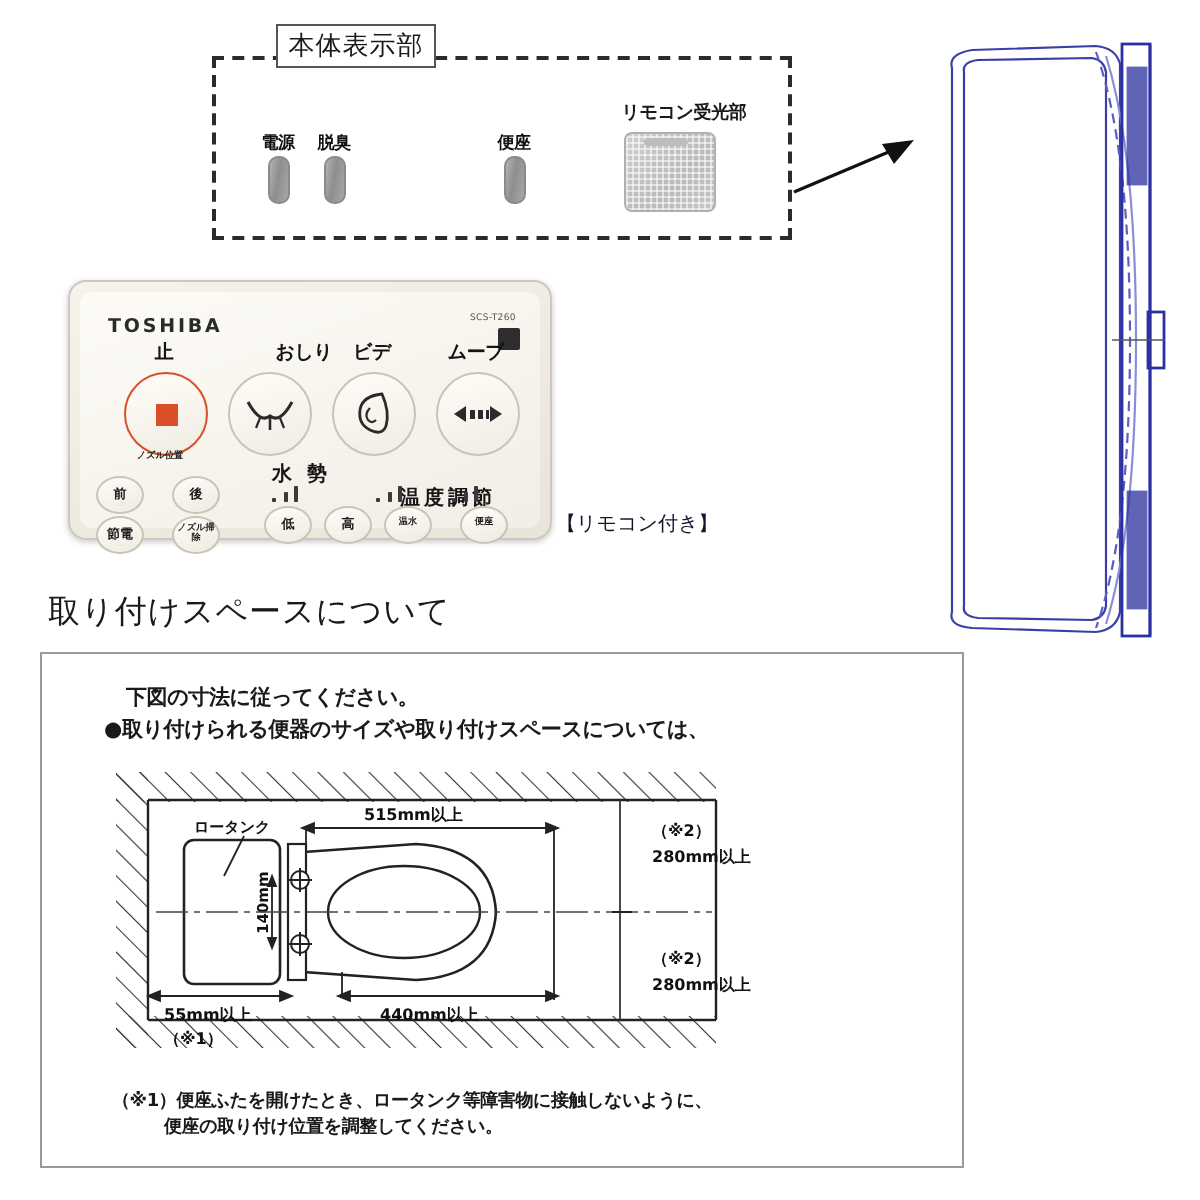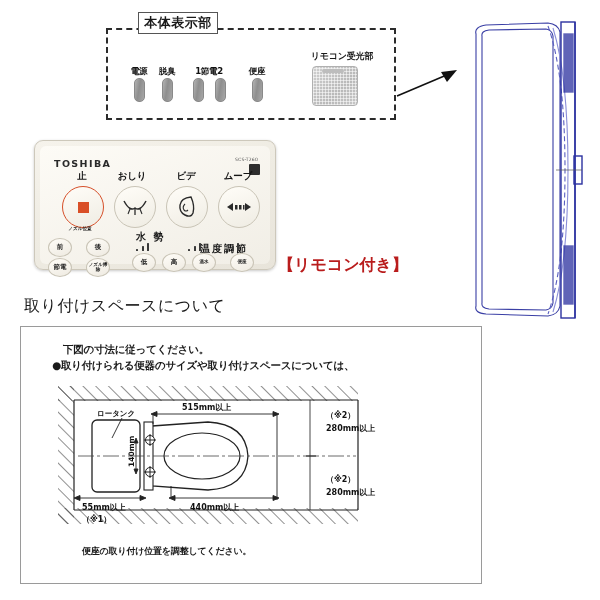--- a/index.html
+++ b/index.html
@@ -7,21 +7,21 @@
     width:600px;height:600px;position:relative;overflow:hidden;
     font-family:"DejaVu Sans","Liberation Sans",sans-serif;
     color:#1a1a1a;
   }
   .abs{position:absolute;}
 
   
   #panel-title{
     left:138px;top:12px;width:78px;height:20px;
     border:1px solid #555;background:#fff;
-    font-size:13px;font-weight:bold;letter-spacing:.5px;
+    font-size:13px;font-weight:normal;letter-spacing:.5px;
     display:flex;align-items:center;justify-content:center;
     z-index:5;
   }
   #display-dashed-box{
     left:106px;top:28px;width:286px;height:88px;
     border:2px dashed #2b2b2b;background:#fff;
   }
   .led-group{left:126px;top:66px;width:115px;height:48px;}
   .led-item{position:absolute;width:26px;text-align:center;}
   .led-label{font-size:8.5px;font-weight:bold;white-space:nowrap;
@@ -62,21 +62,21 @@
   #model-no{right:12px;top:11px;font-size:4.5px;color:#555;letter-spacing:.2px;}
   #ir-emitter{right:10px;top:18px;width:11px;height:11px;background:#2e2e2e;border-radius:1px;}
 
   .mainbtn{width:40px;height:40px;border-radius:50%;
     background:linear-gradient(160deg,#fffdf8,#efece3);
     border:1.2px solid #c9c4b6;display:flex;align-items:center;justify-content:center;}
   .mainbtn.stop{border:1.6px solid #d6502a;}
   .btn-caption{position:absolute;width:56px;text-align:center;font-size:9.5px;
     font-weight:bold;color:#141414;letter-spacing:-.2px;}
   #b-stop{left:22px;top:40px;}      #c-stop{left:14px;top:24px;}
-  #b-oshiri{left:74px;top:40px;}    #c-oshiri{left:64px;top:24px;}
+  #b-oshiri{left:74px;top:40px;}    #c-oshiri{left:84px;top:24px;}
   #b-bide{left:126px;top:40px;}     #c-bide{left:118px;top:24px;}
   #b-move{left:178px;top:40px;}     #c-move{left:170px;top:24px;}
 
   .smallbtn{width:22px;height:17px;border-radius:50%;
     background:linear-gradient(160deg,#fffdf8,#eeeae1);
     border:1px solid #c9c4b6;display:flex;align-items:center;justify-content:center;
     font-size:6.5px;font-weight:bold;color:#1b1b1b;line-height:1.05;text-align:center;}
   .smallbtn.tiny{font-size:4.6px;}
   #nozzle-cap{left:24px;top:81px;width:32px;text-align:center;font-size:4.6px;
     font-weight:bold;line-height:1.05;color:#1b1b1b;}
@@ -84,21 +84,21 @@
   #nb-setsuden{left:8px;top:112px;} #nb-soji{left:46px;top:112px;}
 
   .grp-label{position:absolute;font-size:10px;font-weight:bold;letter-spacing:2px;color:#161616;}
   #lbl-suisei{left:96px;top:84px;} #lbl-ondo{left:160px;top:96px;}
   .dots{position:absolute;display:flex;align-items:flex-end;gap:3.5px;height:9px;}
   .dots i{display:block;background:#3a3a3a;border-radius:.5px;}
   .d1{width:2px;height:2px;} .d2{width:2px;height:5px;} .d3{width:2px;height:8px;}
   #dots-a{left:96px;top:96px;} #dots-b{left:148px;top:96px;} #dots-c{left:186px;top:96px;}
   #sb-tei{left:92px;top:107px;}  #sb-kou{left:122px;top:107px;}
   #sb-onsui{left:152px;top:107px;} #sb-benza{left:190px;top:107px;}
-  #remote-note{left:278px;top:255px;font-size:16px;font-weight:bold;color:#b91c1c;}
+  #remote-note{left:278px;top:255px;font-size:10px;font-weight:normal;color:#0f172a;}
 
   
   #install-title{left:24px;top:296px;font-size:16px;font-weight:normal;letter-spacing:.5px;}
   #install-box{left:20px;top:326px;width:460px;height:256px;border:1.2px solid #9a9a9a;background:#fff;}
   #install-note{left:52px;top:342px;width:400px;font-size:10.5px;font-weight:bold;
     line-height:1.5;letter-spacing:-.2px;}
   #diagram{left:40px;top:382px;width:400px;height:150px;}
   #footnotes{left:56px;top:545px;width:410px;font-size:9px;font-weight:bold;
     line-height:1.45;letter-spacing:-.2px;}
   .fn-indent{padding-left:26px;display:block;}
@@ -114,29 +114,20 @@
 
 <div class="abs led-group">
   <div class="led-item" style="left:0;top:0;">
     <div class="led-label">電源</div>
     <div class="led-pill"></div>
   </div>
   <div class="led-item" style="left:28px;top:0;">
     <div class="led-label">脱臭</div>
     <div class="led-pill"></div>
   </div>
-  <div id="led-setsuden-wrap">
-    <div class="led-label">
-      <span>1</span><span>節電</span><span>2</span>
-    </div>
-    <div class="row">
-      <div class="led-pill"></div>
-      <div class="led-pill"></div>
-    </div>
-  </div>
   <div class="led-item" style="left:118px;top:0;">
     <div class="led-label">便座</div>
     <div class="led-pill"></div>
   </div>
 </div>
 
 <div class="abs" id="recv-label">リモコン受光部</div>
 <div class="abs" id="recv-pad"></div>
 
 <svg class="abs" id="arrow-to-unit" viewBox="0 0 70 44">
@@ -316,14 +307,15 @@
   <g stroke="#222" stroke-width="1">
       <line x1="266" y1="74" x2="276" y2="74"></line>
     </g>
   <text class="dim-t" x="286" y="36">（※2）</text>
   <text class="dim-t" x="286" y="49">280mm以上</text>
   <text class="dim-t" x="286" y="100">（※2）</text>
   <text class="dim-t" x="286" y="113">280mm以上</text>
 </svg>
 
 <div class="abs" id="footnotes">
+  <div>（※1）便座ふたを開けたとき、ロータンク等障害物に接触しないように、</div>
   <span class="fn-indent">便座の取り付け位置を調整してください。</span>
 </div>
 
 </body></html>

